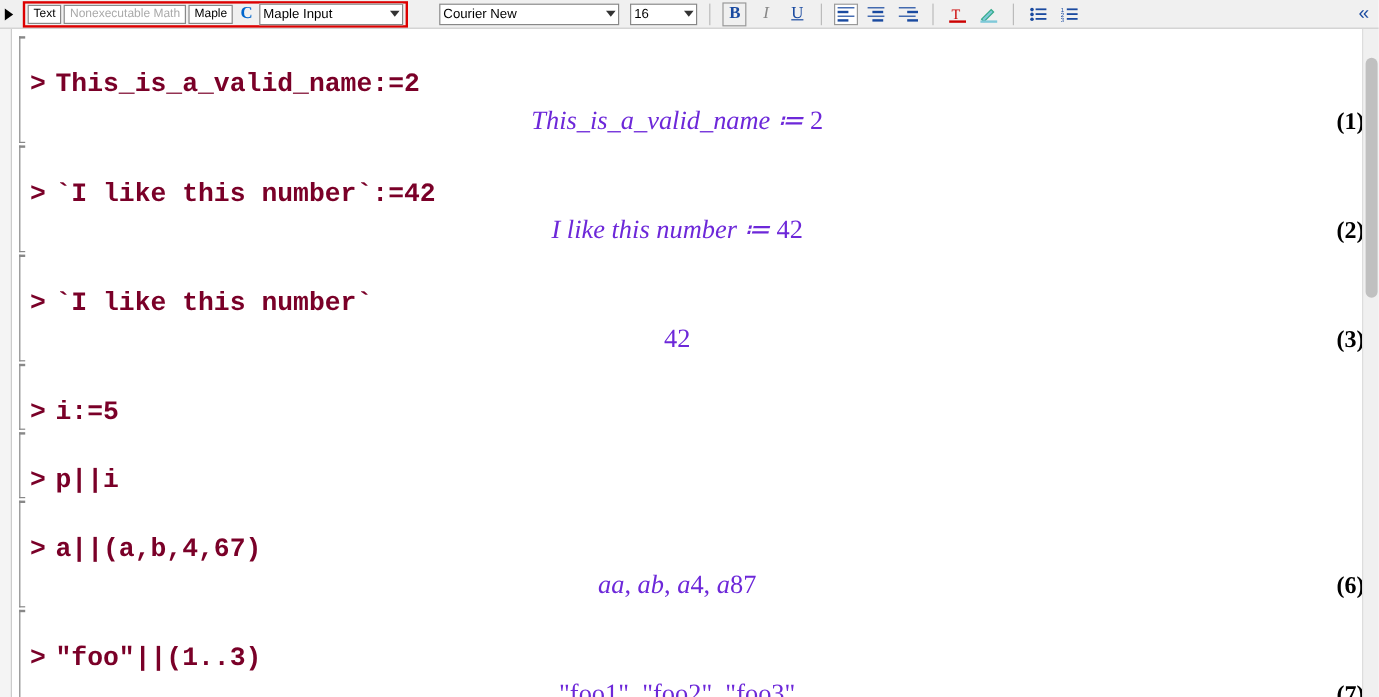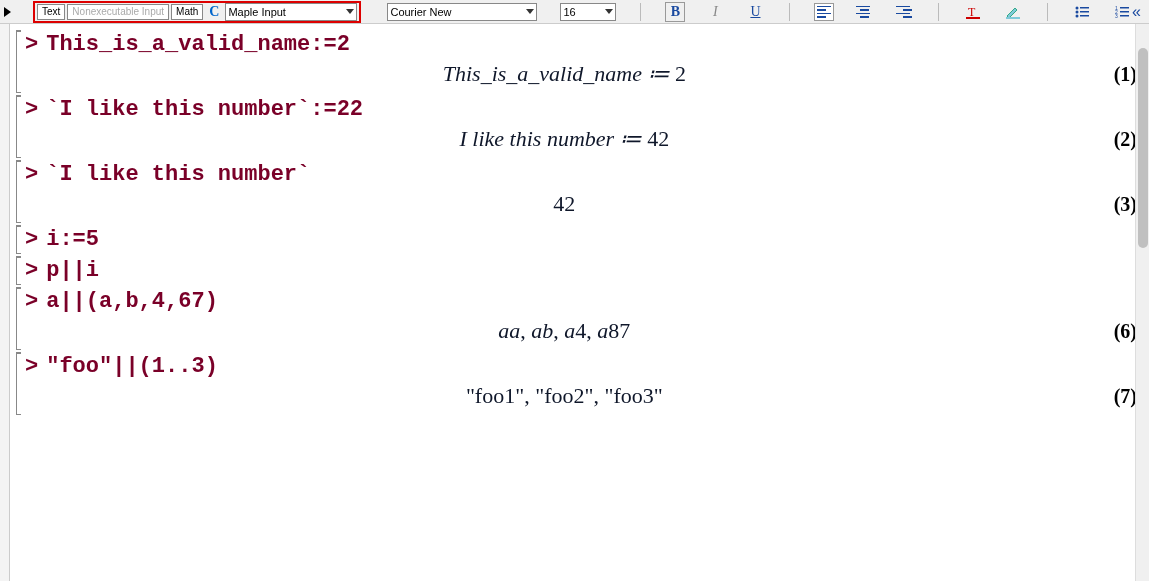--- a/index.html
+++ b/index.html
@@ -11,21 +11,21 @@
       overflow: hidden;
       position: relative;
     }
     .toolbar {
       height: 24px;
       background: #f0f0f0;
       border-bottom: 1px solid #ccc;
       display: flex;
       align-items: center;
       padding: 0 4px;
-      gap: 20px;
+      gap: 6px;
       font-size: 11px;
       position: relative;
     }
     .toolbar-arrow-left {
       width: 0; height: 0;
       border-top: 5px solid transparent;
       border-bottom: 5px solid transparent;
       border-left: 7px solid #000;
       margin-right: 2px;
     }
@@ -66,23 +66,23 @@
       align-items: center;
       justify-content: space-between;
     }
     .style-select .arrow {
       width: 0; height: 0;
       border-left: 4px solid transparent;
       border-right: 4px solid transparent;
       border-top: 5px solid #333;
       margin-left: 4px;
     }
-    .font-select { width: 150px; margin-left: 6px; }
+    .font-select { width: 150px; margin-left: 20px; }
     .size-select { width: 56px; margin-left: 3px; }
-    .style-dropdown { width: 132px; justify-content: space-between; }
+    .style-dropdown { width: 120px; justify-content: space-between; }
     .sep { width: 1px; height: 18px; background: #bbb; margin: 0 4px; }
     .fmt-btn {
       width: 20px; height: 20px;
       display: flex;
       align-items: center;
       justify-content: center;
       cursor: pointer;
       font-family: "Times New Roman", serif;
       font-size: 14px;
     }
@@ -167,31 +167,32 @@
       font-family: "Courier New", monospace;
       font-size: 22px;
       font-weight: bold;
       margin-right: 8px;
     }
     .input-text {
       color: #7a0028;
       font-family: "Courier New", monospace;
       font-size: 22px;
       font-weight: bold;
+      margin-top: 26px;
     }
     .output-line {
       display: flex;
       align-items: baseline;
       padding: 2px 8px 6px 8px;
       position: relative;
     }
     .output-text {
       flex: 1;
       text-align: center;
-      color: #0f172a;
+      color: #6d28d9;
       font-family: "Times New Roman", serif;
       font-style: italic;
       font-size: 22px;
     }
     .output-text .upright { font-style: normal; }
     .eq-label {
       color: #000;
       font-family: "Times New Roman", serif;
       font-weight: bold;
       font-size: 20px;
@@ -217,22 +218,22 @@
       border-radius: 5px;
     }
   </style>
 </head>
 <body>
 
 <div class="toolbar">
   <div class="toolbar-arrow-left"></div>
   <div class="highlight-box">
     <div class="mode-btn">Text</div>
-    <div class="mode-btn disabled">Nonexecutable Input</div>
-    <div class="mode-btn">Math</div>
+    <div class="mode-btn disabled">Nonexecutable Math</div>
+    <div class="mode-btn">Maple</div>
     <span class="c-icon">C</span>
     <div class="style-select style-dropdown">
       <span>Maple Input</span>
       <span class="arrow"></span>
     </div>
   </div>
   <div class="style-select font-select">
     <span>Courier New</span>
     <span class="arrow"></span>
   </div>
@@ -310,21 +311,21 @@
             <span class="input-text">This_is_a_valid_name:=2</span>
           </div>
           <div class="output-line">
             <span class="output-text">This_is_a_valid_name ≔ <span class="upright">2</span></span>
             <span class="eq-label">(1)</span>
           </div>
         </div>
         <div class="exec-group">
           <div class="input-line">
             <span class="prompt">&gt;</span>
-            <span class="input-text">`I like this number`:=22</span>
+            <span class="input-text">`I like this number`:=42</span>
           </div>
           <div class="output-line">
             <span class="output-text">I like this number ≔ <span class="upright">42</span></span>
             <span class="eq-label">(2)</span>
           </div>
         </div>
         <div class="exec-group">
           <div class="input-line">
             <span class="prompt">&gt;</span>
             <span class="input-text">`I like this number`</span>

